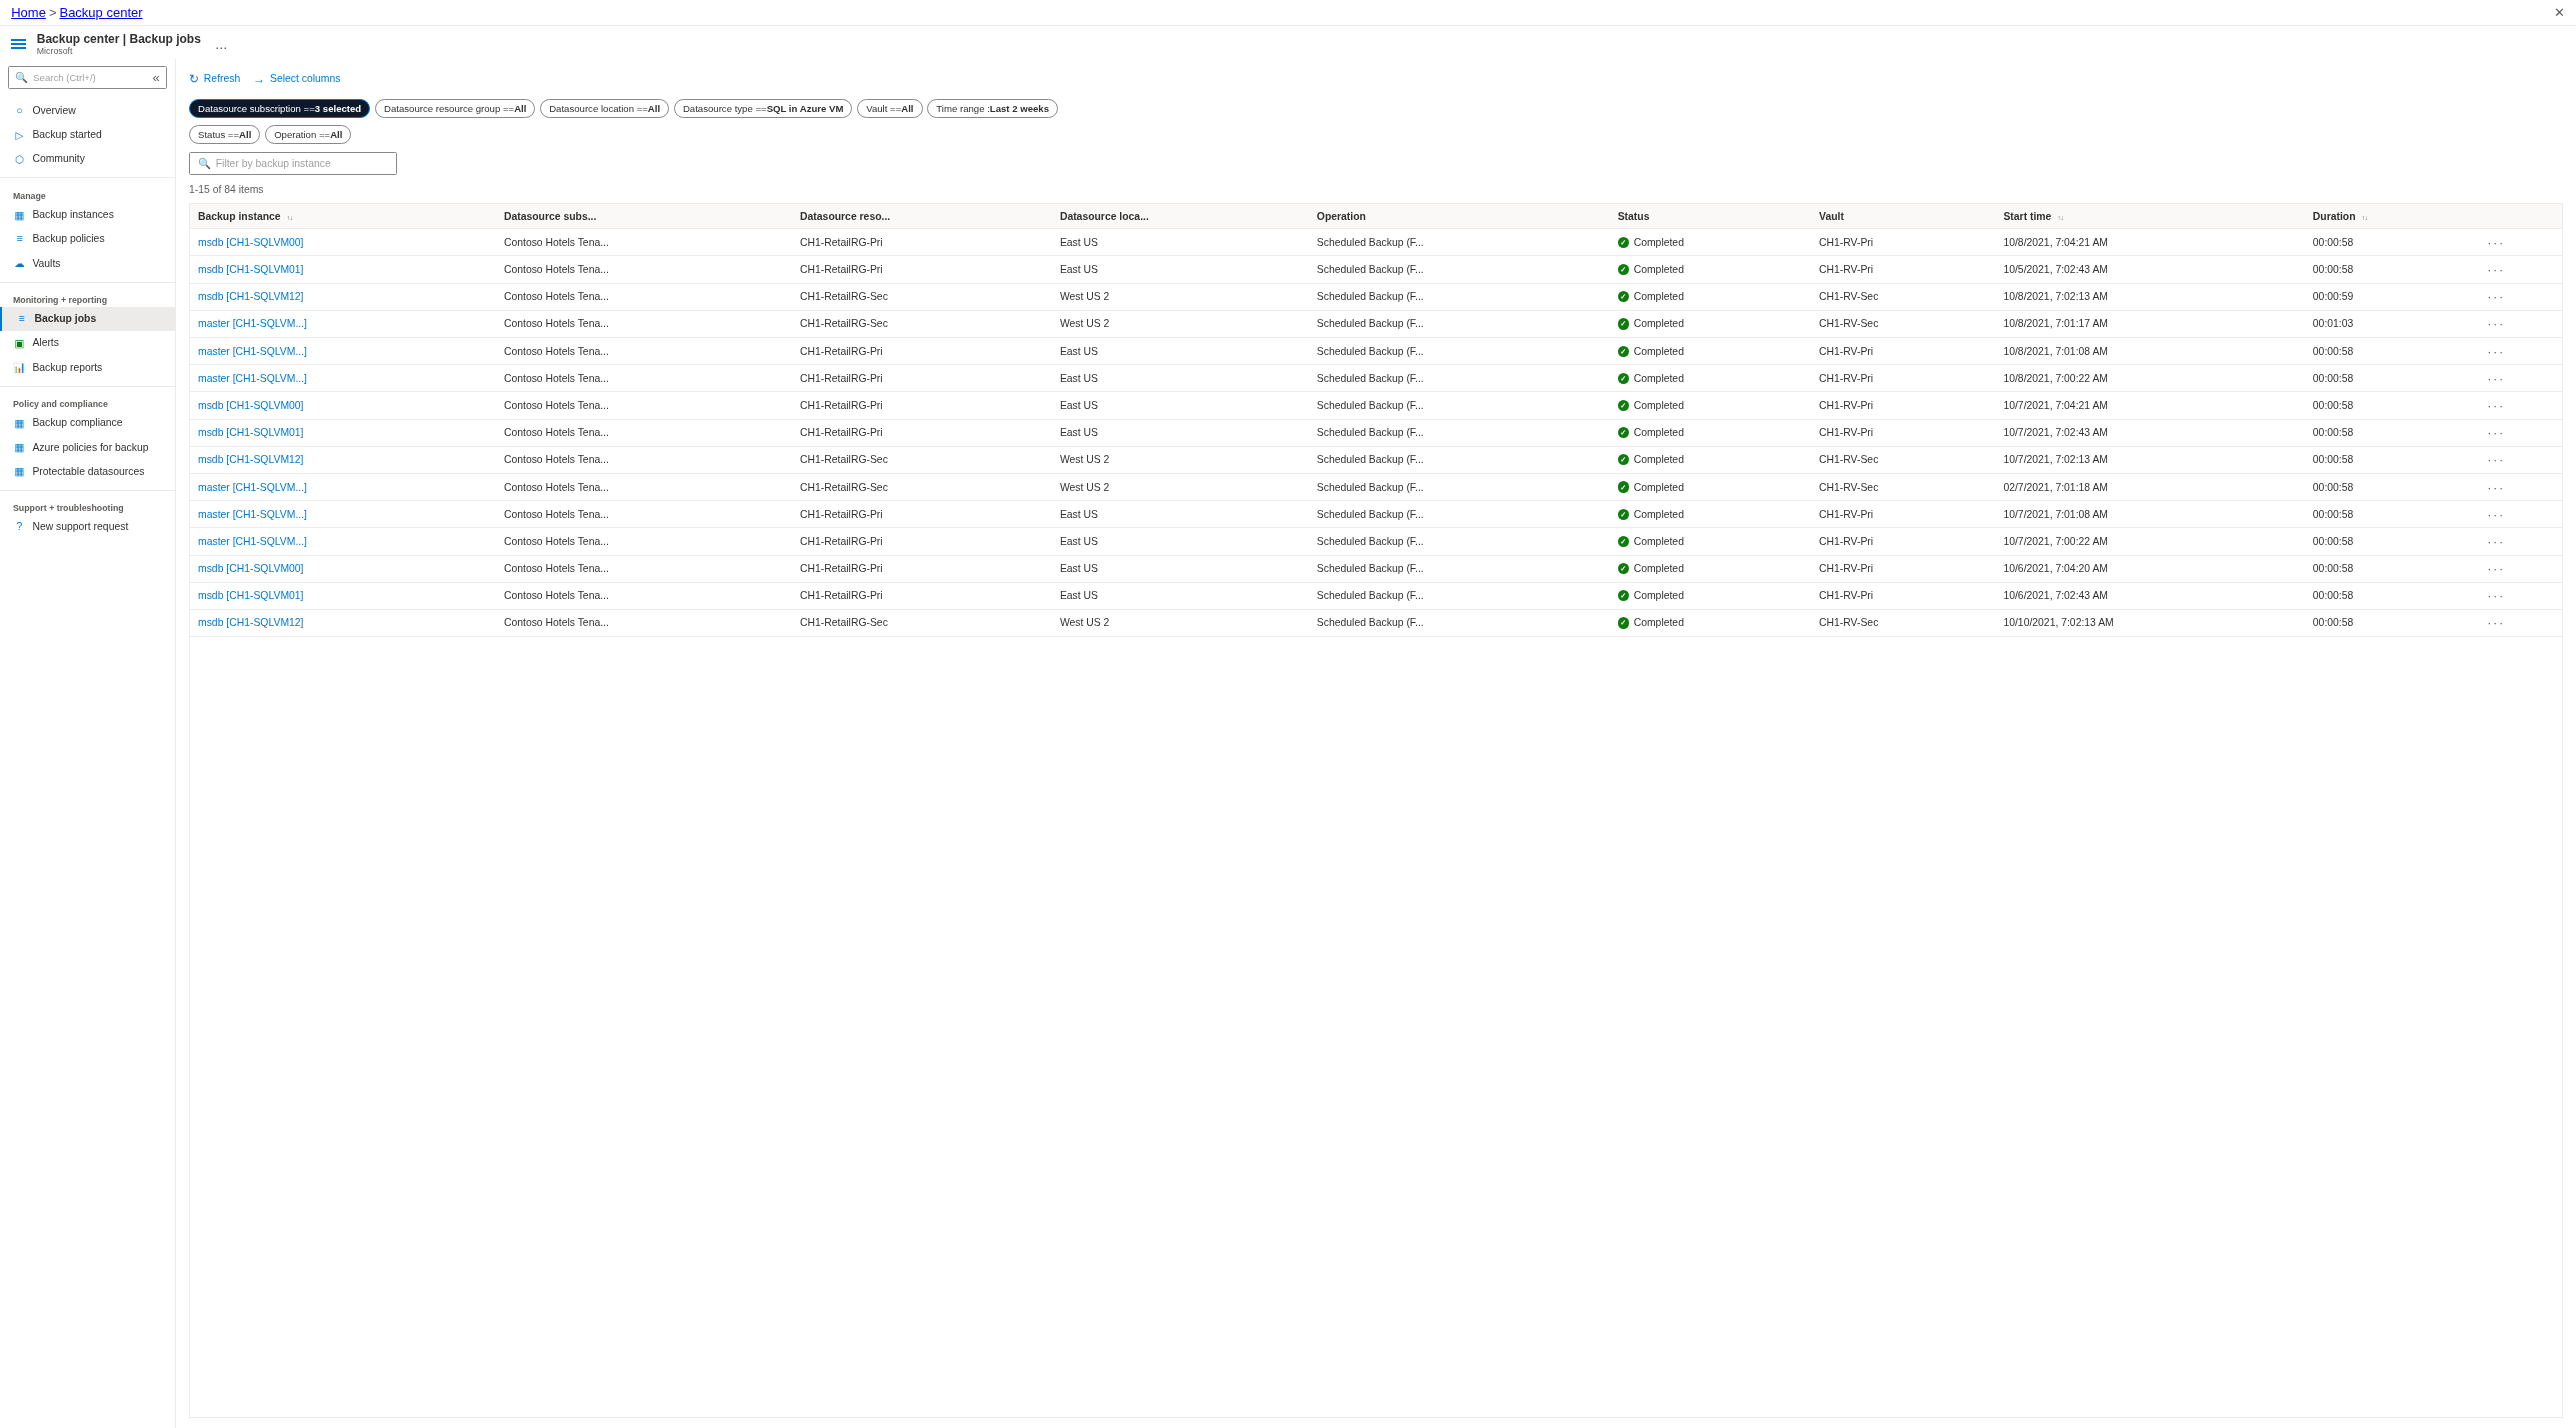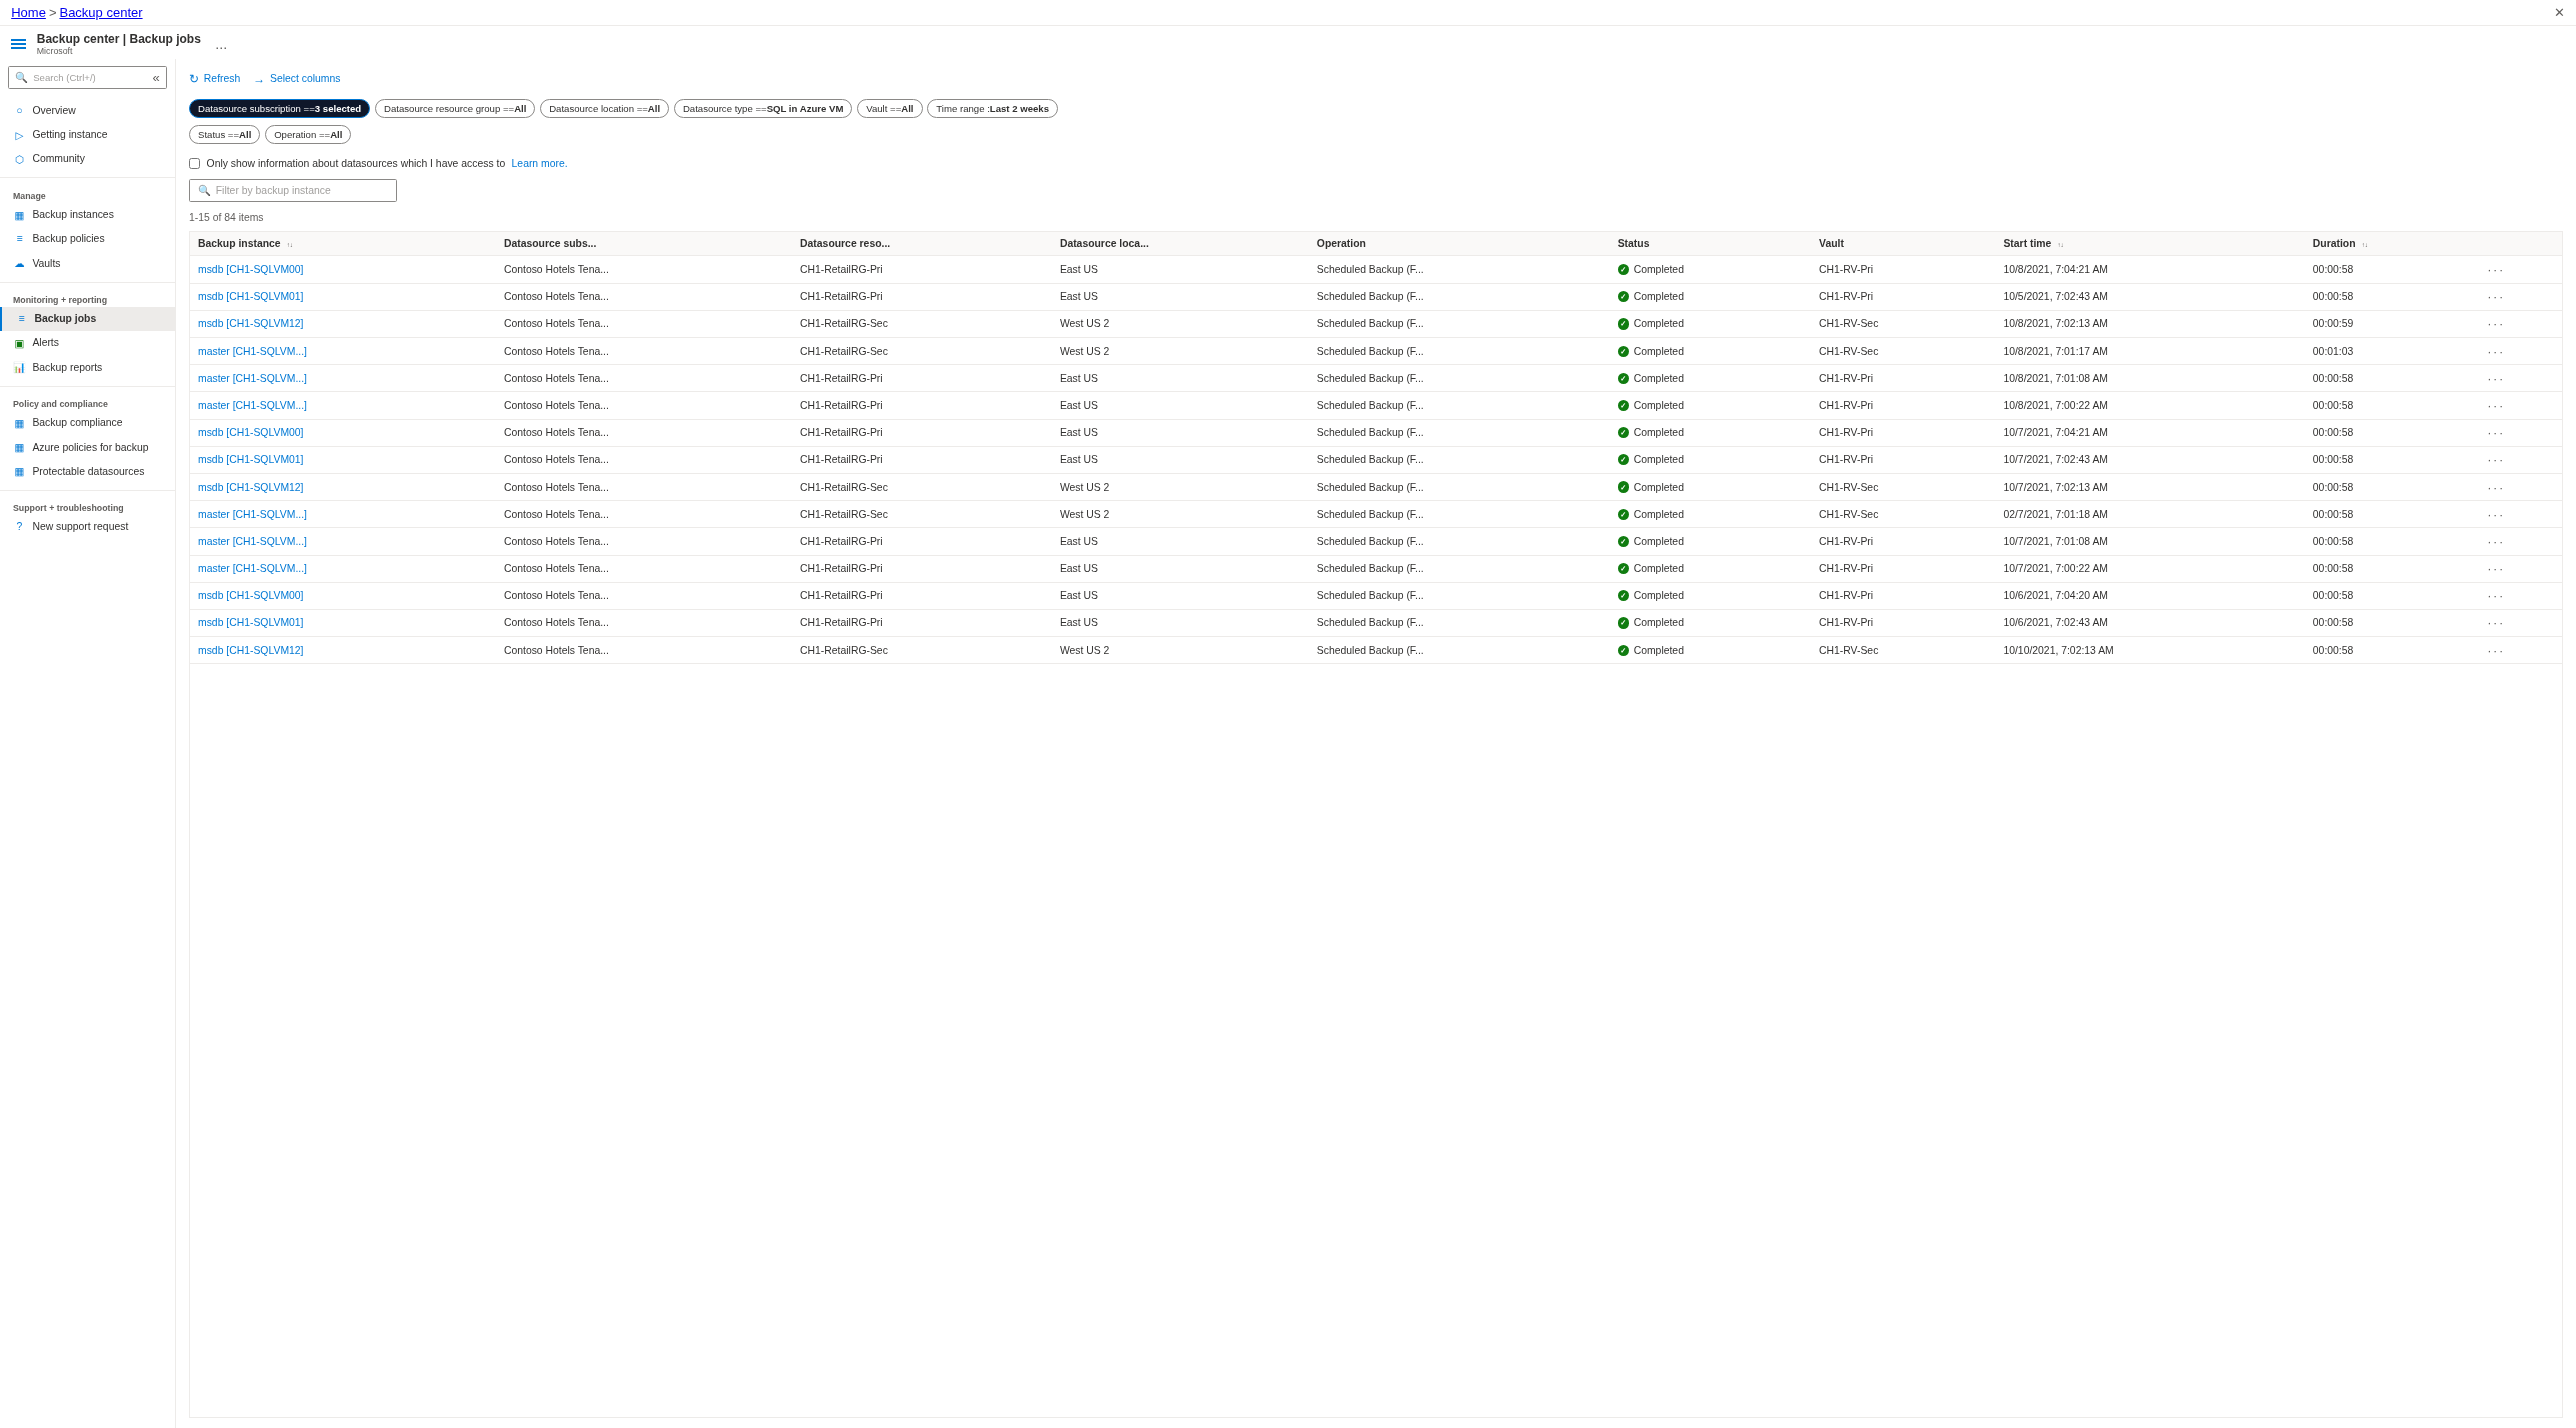--- a/index.html
+++ b/index.html
@@ -122,21 +122,21 @@
       <span class="collapse-btn">«</span>
     </div>
 
     <div class="sidebar-section">
       <div class="sidebar-item">
         <span class="sidebar-icon icon-blue">○</span>
         <span>Overview</span>
       </div>
       <div class="sidebar-item">
         <span class="sidebar-icon icon-blue">▷</span>
-        <span>Getting instance</span>
+        <span>Backup started</span>
       </div>
       <div class="sidebar-item">
         <span class="sidebar-icon icon-blue">⬡</span>
         <span>Community</span>
       </div>
     </div>
 
     <div class="divider"></div>
 
     <div class="sidebar-section">
@@ -221,25 +221,20 @@
       <div class="filter-chip plain">Datasource location == <strong>All</strong></div>
       <div class="filter-chip plain">Datasource type == <strong>SQL in Azure VM</strong></div>
       <div class="filter-chip plain">Vault == <strong>All</strong></div>
       <div class="filter-chip plain">Time range : <strong>Last 2 weeks</strong></div>
     </div>
     <div class="filter-row" style="margin-top:-1.6px;">
       <div class="filter-chip plain">Status == <strong>All</strong></div>
       <div class="filter-chip plain">Operation == <strong>All</strong></div>
     </div>
 
-    <div class="checkbox-row" style="margin-top:6.4px;">
-      <input type="checkbox" style="">
-      <span>Only show information about datasources which I have access to</span>
-      <a href="#" class="learn-more">Learn more.</a>
-    </div>
 
     <div class="filter-search">
       <span style="color:#605e5c;">🔍</span>
       <input type="text" placeholder="Filter by backup instance" style="">
     </div>
 
     <div class="items-count">1-15 of 84 items</div>
 
     <div class="table-container">
       <table>

